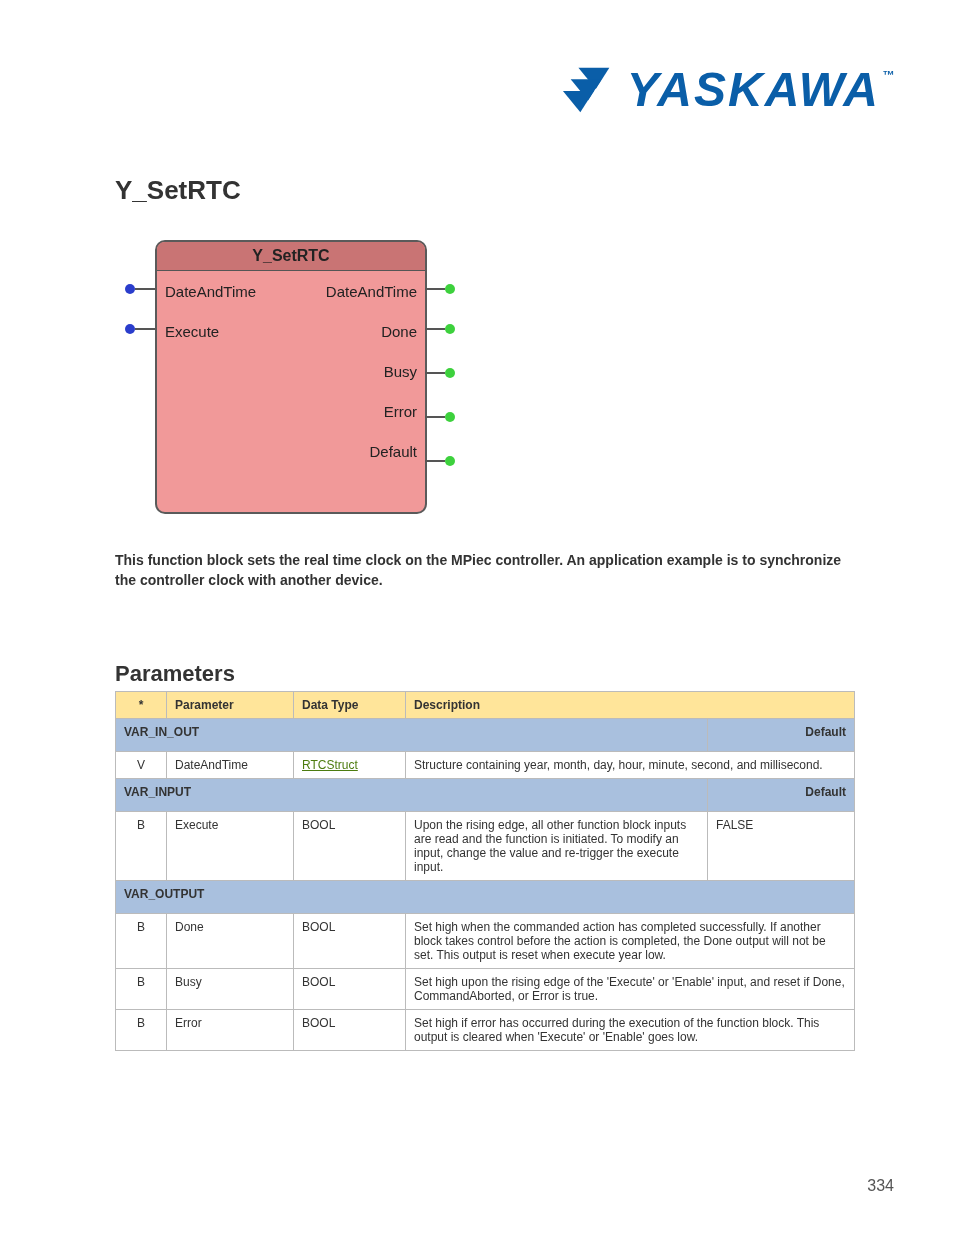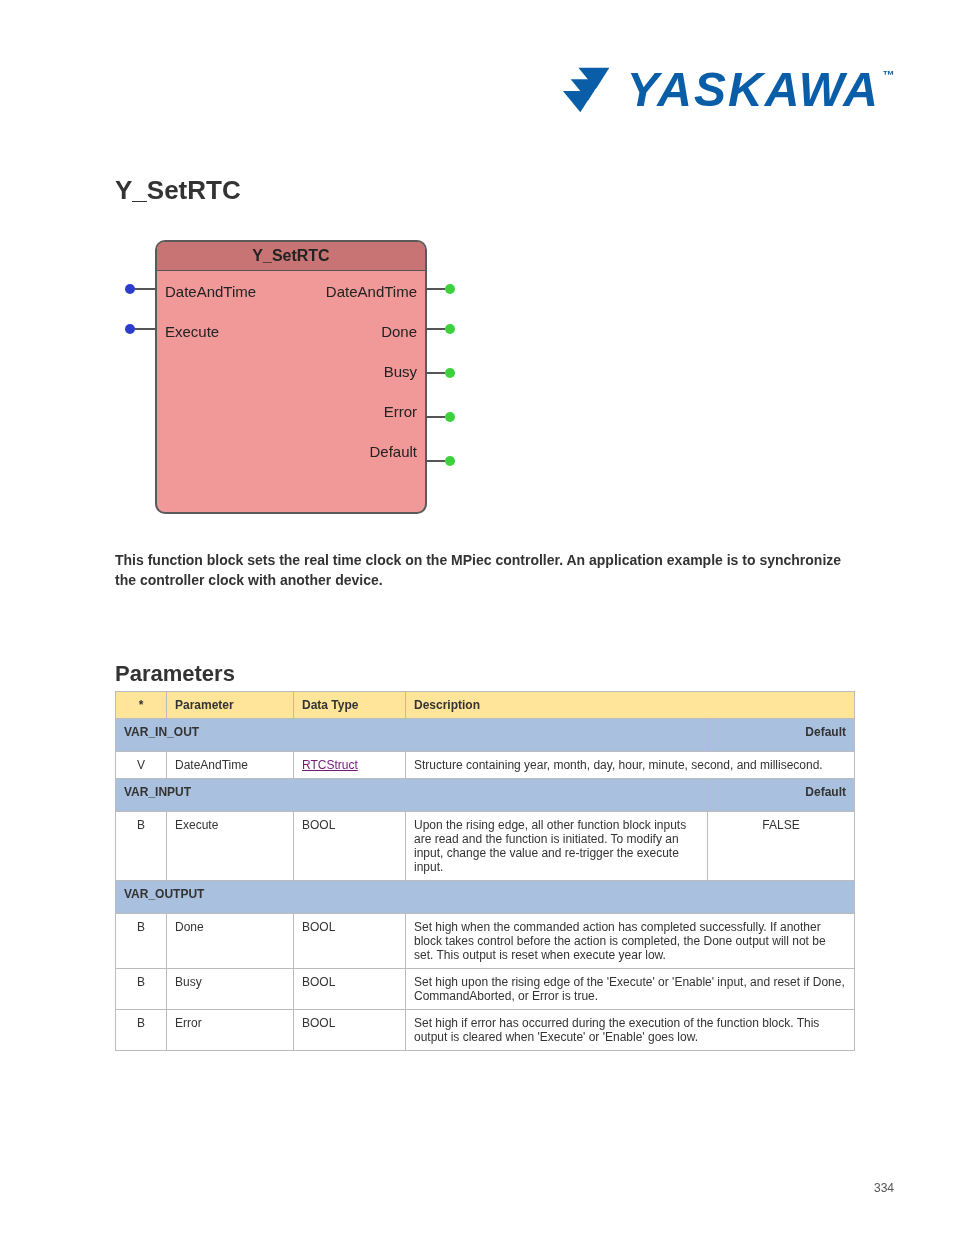--- a/index.html
+++ b/index.html
@@ -174,32 +174,32 @@
     height: 20px;
   }
   .tbl .section-row .section-right {
     text-align: right;
     margin-top: 24px;
   }
   .tbl .col1 { width: 34px; text-align: center; }
   .tbl .col2 { width: 110px; }
   .tbl .col3 { width: 95px; }
   .tbl .col4 { }
-  .tbl .col5 { width: 130px; text-align: center; }
+  .tbl .col5 { width: 130px; }
   .tbl a.dtlink {
-    color: #701a75;
+    color: #4d7c0f;
     text-decoration: underline;
   }
 
   
   .page-num {
     position: absolute;
     bottom: 40px;
     right: 60px;
-    font-size: 12px;
+    font-size: 16px;
     color: #555;
   }
 </style>
 </head>
 <body>
 
 <div class="page">
 
   <div class="logo-wrap">
     <svg class="logo-mark" viewBox="0 0 60 60">

